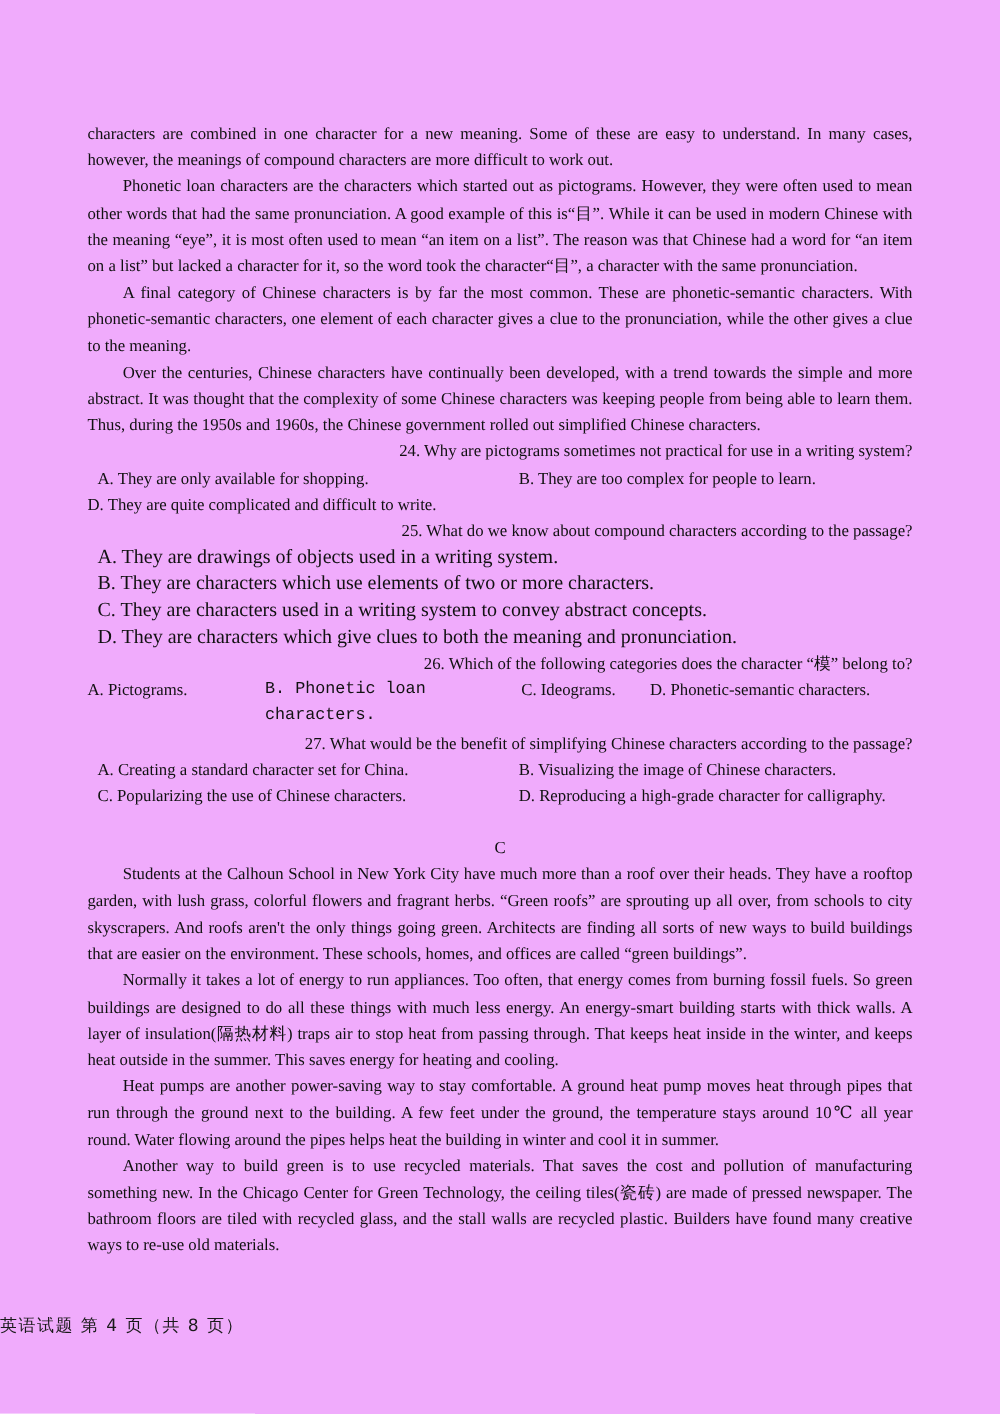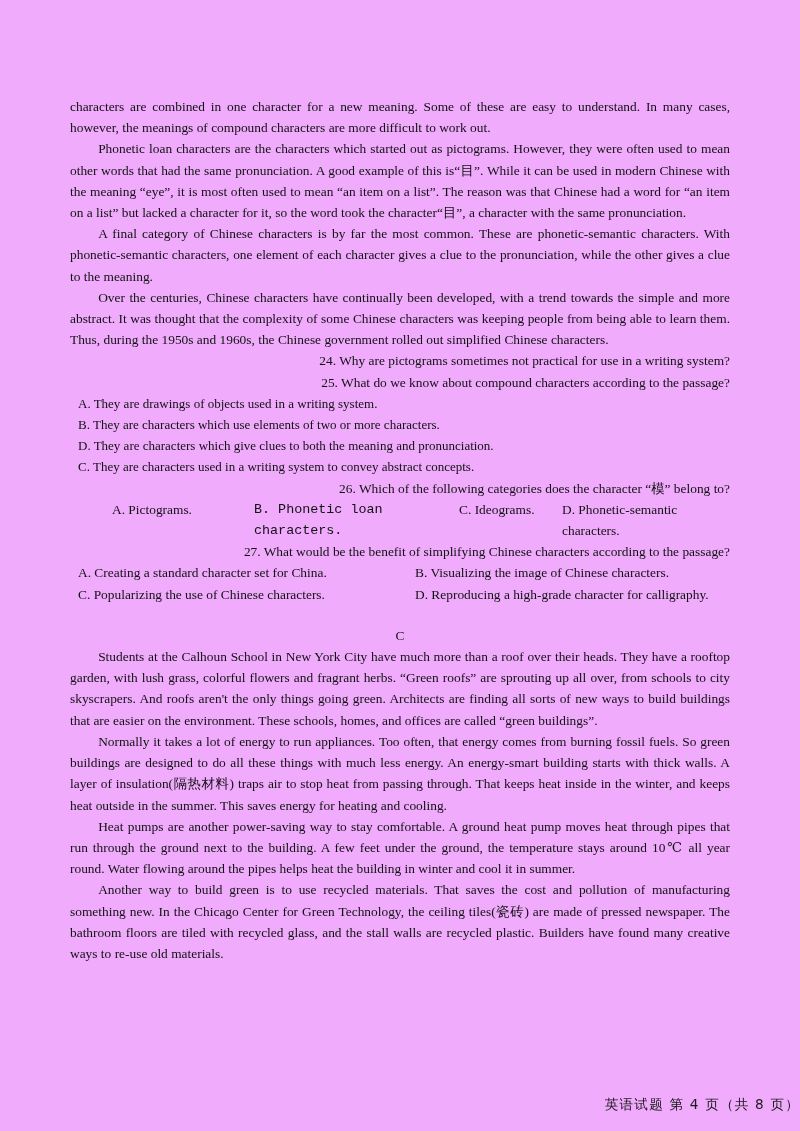--- a/index.html
+++ b/index.html
@@ -49,77 +49,80 @@
     width: 345px;
     padding-left: 8px;
     box-sizing: border-box;
   }
   .opt-row .col-b {
     flex: 1;
   }
   .opt-line {
     margin: 0;
     padding-left: 8px;
-    font-size: 13px;
+    font-size: 16px;
     line-height: 21.2px;
   }
   .opt-row-flat {
     display: flex;
     font-size: 13.4px;
     line-height: 21.2px;
-    margin-left: 42px;
   }
   .opt-row-flat .f1 { width: 142px; }
   .opt-row-flat .f2 { width: 205px; font-family: Liberation Mono, monospace; }
   .opt-row-flat .f3 { width: 103px; }
   .opt-row-flat .f4 { flex: 1; }
   .section-letter {
     margin: 0;
     font-size: 13.4px;
     line-height: 21.2px;
     text-align: center;
   }
   .spacer-md { height: 20px; }
   .footer {
     position: absolute;
     left: 0;
     top: 1052px;
     width: 800px;
-    text-align: right;
+    text-align: left;
     font-size: 13.6px;
     letter-spacing: 1.2px;
     font-family: "DejaVu Sans", "Liberation Sans", sans-serif;
     color: #1a1a1a;
-    margin-top: 44px;
   }
 </style>
 </head>
 <body>
 
 <div class="page">
 
   <div class="content">
 
     <p class="para">characters are combined in one character for a new meaning. Some of these are easy to understand. In many cases, however, the meanings of compound characters are more difficult to work out.</p>
     <p class="para indent">Phonetic loan characters are the characters which started out as pictograms. However, they were often used to mean other words that had the same pronunciation. A good example of this is“目”. While it can be used in modern Chinese with the meaning “eye”, it is most often used to mean “an item on a list”. The reason was that Chinese had a word for “an item on a list” but lacked a character for it, so the word took the character“目”, a character with the same pronunciation.</p>
     <p class="para indent">A final category of Chinese characters is by far the most common. These are phonetic-semantic characters. With phonetic-semantic characters, one element of each character gives a clue to the pronunciation, while the other gives a clue to the meaning.</p>
     <p class="para indent">Over the centuries, Chinese characters have continually been developed, with a trend towards the simple and more abstract. It was thought that the complexity of some Chinese characters was keeping people from being able to learn them. Thus, during the 1950s and 1960s, the Chinese government rolled out simplified Chinese characters.</p>
 
     <div>
       <p class="q-stem">24. Why are pictograms sometimes not practical for use in a writing system?</p>
       <div class="opt-row">
+        <div class="col-a">A. They are only available for shopping.</div>
+        <div class="col-b">B. They are too complex for people to learn.</div>
+      </div>
+      <div class="opt-row">
+        <div class="col-b">D. They are quite complicated and difficult to write.</div>
       </div>
     </div>
 
     <div>
       <p class="q-stem">25. What do we know about compound characters according to the passage?</p>
       <p class="opt-line">A. They are drawings of objects used in a writing system.</p>
       <p class="opt-line">B. They are characters which use elements of two or more characters.</p>
+      <p class="opt-line">C. They are characters used in a writing system to convey abstract concepts.</p>
       <p class="opt-line">D. They are characters which give clues to both the meaning and pronunciation.</p>
-      <p class="opt-line">C. They are characters used in a writing system to convey abstract concepts.</p>
     </div>
 
     <div>
       <p class="q-stem">26. Which of the following categories does the character “模” belong to?</p>
       <div class="opt-row-flat">
         <div class="f1">A. Pictograms.</div>
         <div class="f2">B. Phonetic loan characters.</div>
         <div class="f3">C. Ideograms.</div>
         <div class="f4">D. Phonetic-semantic characters.</div>
       </div>

